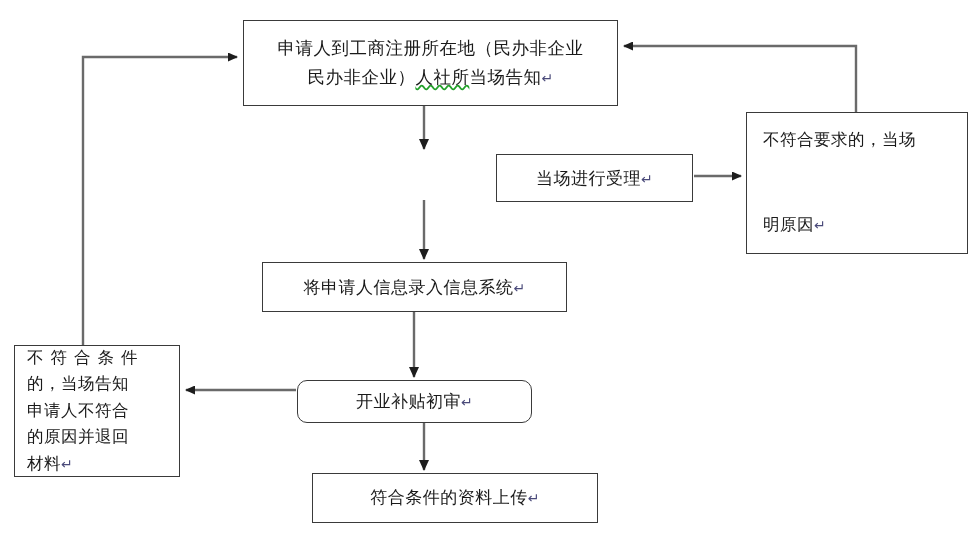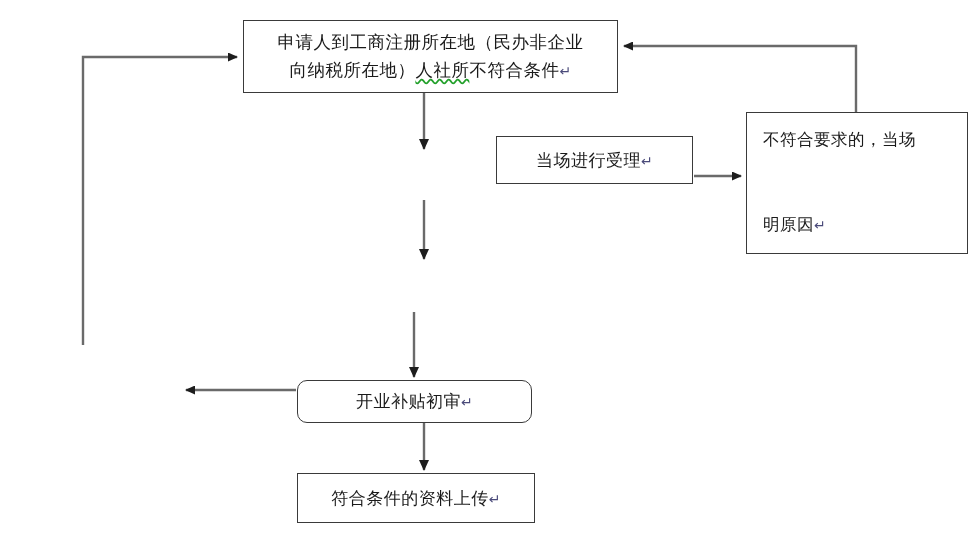--- a/index.html
+++ b/index.html
@@ -44,60 +44,61 @@
     display: block;
     width: 100%;
     padding: 0 6px;
     white-space: pre-line;
   }
   
   #node-apply {
     left: 243px;
     top: 20px;
     width: 375px;
-    height: 73px;
+    height: 86px;
     font-size: 17.5px;
   }
   #node-apply .txt {
     line-height: 1.62;
   }
   .squiggle {
     text-decoration: underline wavy #22a02a;
     text-decoration-skip-ink: none;
     text-underline-offset: 2px;
     font-family: Liberation Mono, monospace;
   }
   
   #node-accept {
     left: 496px;
-    top: 136px;
+    top: 154px;
     width: 197px;
     height: 48px;
   }
   
   #node-enter {
     left: 262px;
     top: 262px;
     width: 305px;
     height: 50px;
   }
   
   #node-review {
     left: 297px;
     top: 380px;
     width: 235px;
     height: 43px;
     border-radius: 10px;
   }
   
   #node-upload {
-    left: 297px;
+    left: 312px;
     top: 473px;
-    width: 238px;
+    width: 286px;
     height: 50px;
+    font-family: Liberation Serif, serif;
   }
   
   #node-correct {
     left: 746px;
     top: 112px;
     width: 222px;
     height: 142px;
     justify-content: center;
   }
   #node-correct .txt {
@@ -160,34 +161,40 @@
 
       <line x1="296" y1="390" x2="186" y2="390" marker-end="url(#arrow-l)"></line>
 
       <polyline points="856,112 856,46 624,46" marker-end="url(#arrow-l)"></polyline>
 
       <polyline points="83,345 83,57 237,57" marker-end="url(#arrow-r)"></polyline>
     </g>
   </svg>
 
   <div class="node" id="node-apply">
-    <span class="txt"><span>申请人到工商注册所在地（民办非企业</span><br><span>向纳税所在地）</span><span class="squiggle">人社所</span><span>不符合条件</span><span class="pilcrow">↵</span></span>
+    <span class="txt"><span>申请人到工商注册所在地（民办非企业</span><br><span>民办非企业）</span><span class="squiggle">人社所</span><span>当场告知</span><span class="pilcrow">↵</span></span>
   </div>
 
   <div class="node" id="node-accept">
     <span class="txt"><span>当场进行受理</span><span class="pilcrow">↵</span></span>
   </div>
 
+  <div class="node" id="node-enter">
+    <span class="txt"><span>将申请人信息录入信息系统</span><span class="pilcrow">↵</span></span>
+  </div>
 
   <div class="node" id="node-review">
     <span class="txt"><span>开业补贴初审</span><span class="pilcrow">↵</span></span>
   </div>
 
   <div class="node" id="node-upload">
     <span class="txt"><span>符合条件的资料上传</span><span class="pilcrow">↵</span></span>
   </div>
 
   <div class="node" id="node-correct">
     <span class="txt"><span>不符合要求的，当场</span><br><br><br><span>明原因</span><span class="pilcrow">↵</span></span>
   </div>
 
+  <div class="node" id="node-reject">
+    <span class="txt"><span class="lead">不符合条件</span><br><span>的，当场告知</span><br><span>申请人不符合</span><br><span>的原因并退回</span><br><span>材料</span><span class="pilcrow">↵</span></span>
+  </div>
 
 </div>
 
 </body></html>

